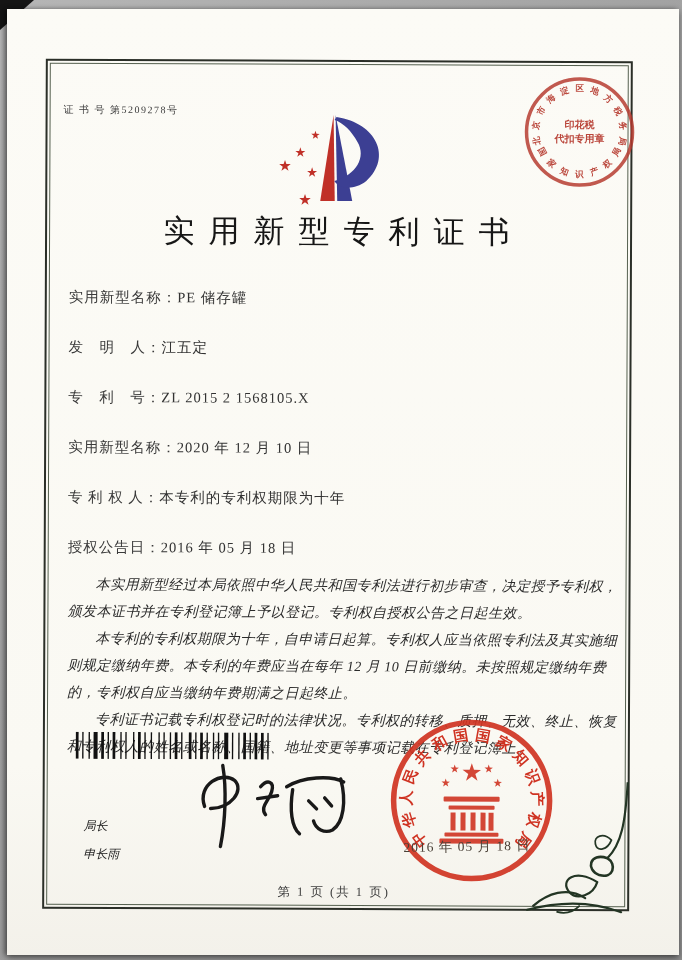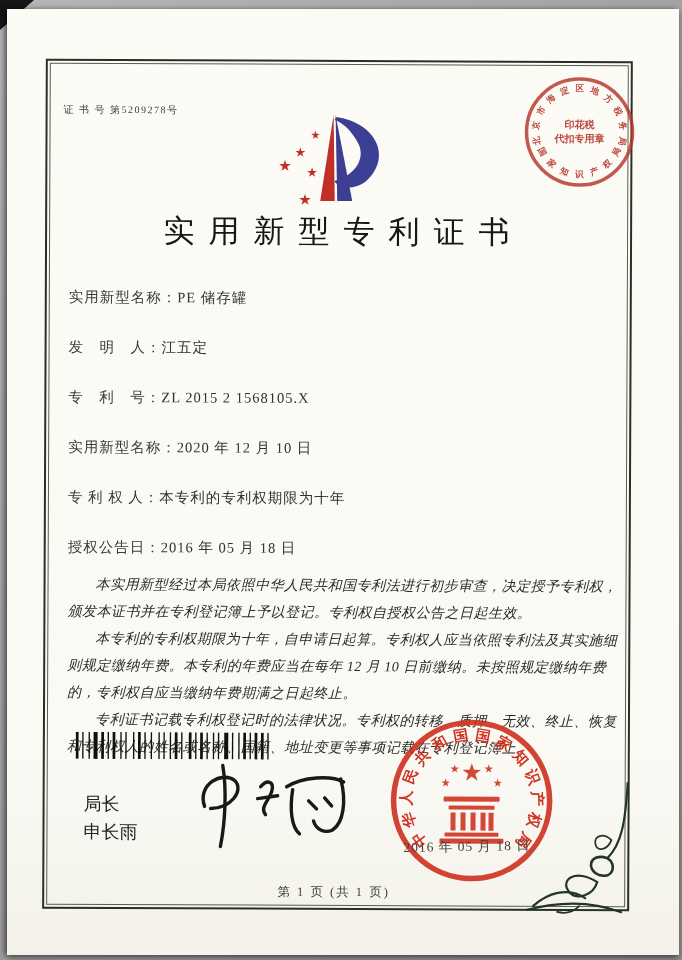--- a/index.html
+++ b/index.html
@@ -36,22 +36,22 @@
   .field-row .lab{color:#3a3a3a;}
   .field-row .val{color:#333;}
   .paras{
     position:absolute;left:61px;top:563px;width:552px;
     font-size:14px;line-height:27px;color:#2a2a2a;font-style:italic;
     letter-spacing:.5px;
   }
   .paras p{margin:0;text-indent:2em;}
   .barcode{position:absolute;left:68px;top:724px;width:198px;height:27px;}
   .barcode svg{width:100%;height:100%;}
-  .signer{position:absolute;left:78px;top:782px;font-size:18px;color:#222;
-    font-family:"Liberation Sans","DejaVu Sans",sans-serif;line-height:28px;}
+  .signer{position:absolute;left:78px;top:804px;font-size:12px;color:#222;
+    font-family:"Liberation Sans","DejaVu Sans",sans-serif;line-height:28px;font-style:italic;}
   .signature{position:absolute;left:175px;top:752px;width:175px;height:92px;}
   .seal{position:absolute;left:382px;top:707px;width:168px;height:168px;}
   .seal svg{width:100%;height:100%;}
   .seal-date{
     position:absolute;left:398px;top:828px;width:165px;font-size:13.5px;
     color:#4a4138;letter-spacing:1px;transform:rotate(-1.2deg);z-index:5;
     font-weight:500;
   }
   .tax-stamp{position:absolute;left:512px;top:63px;width:118px;height:118px;opacity:.92;}
   .tax-stamp svg{width:100%;height:100%;}

